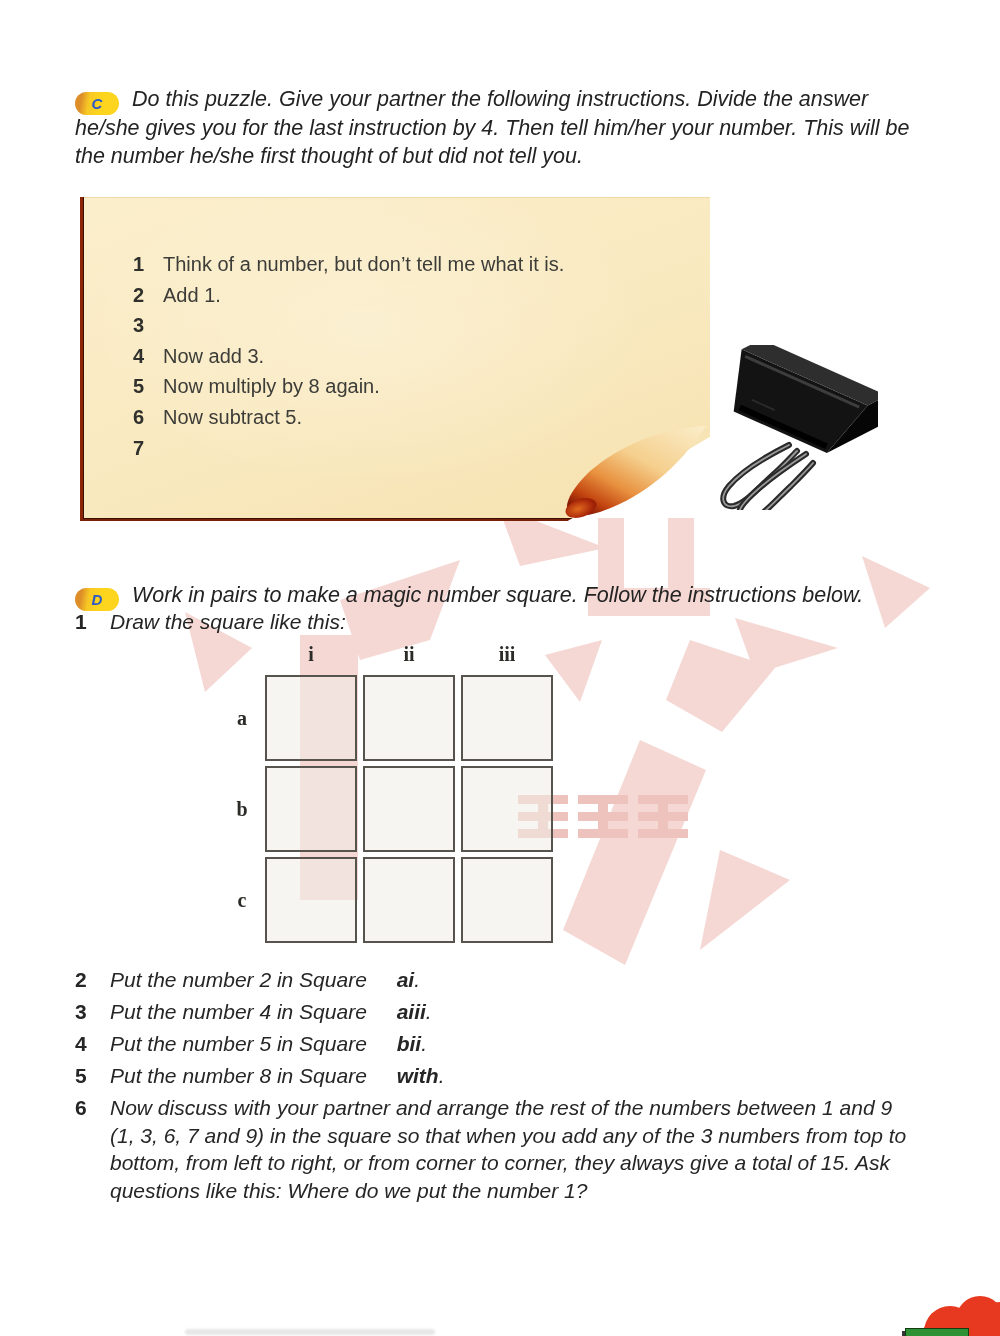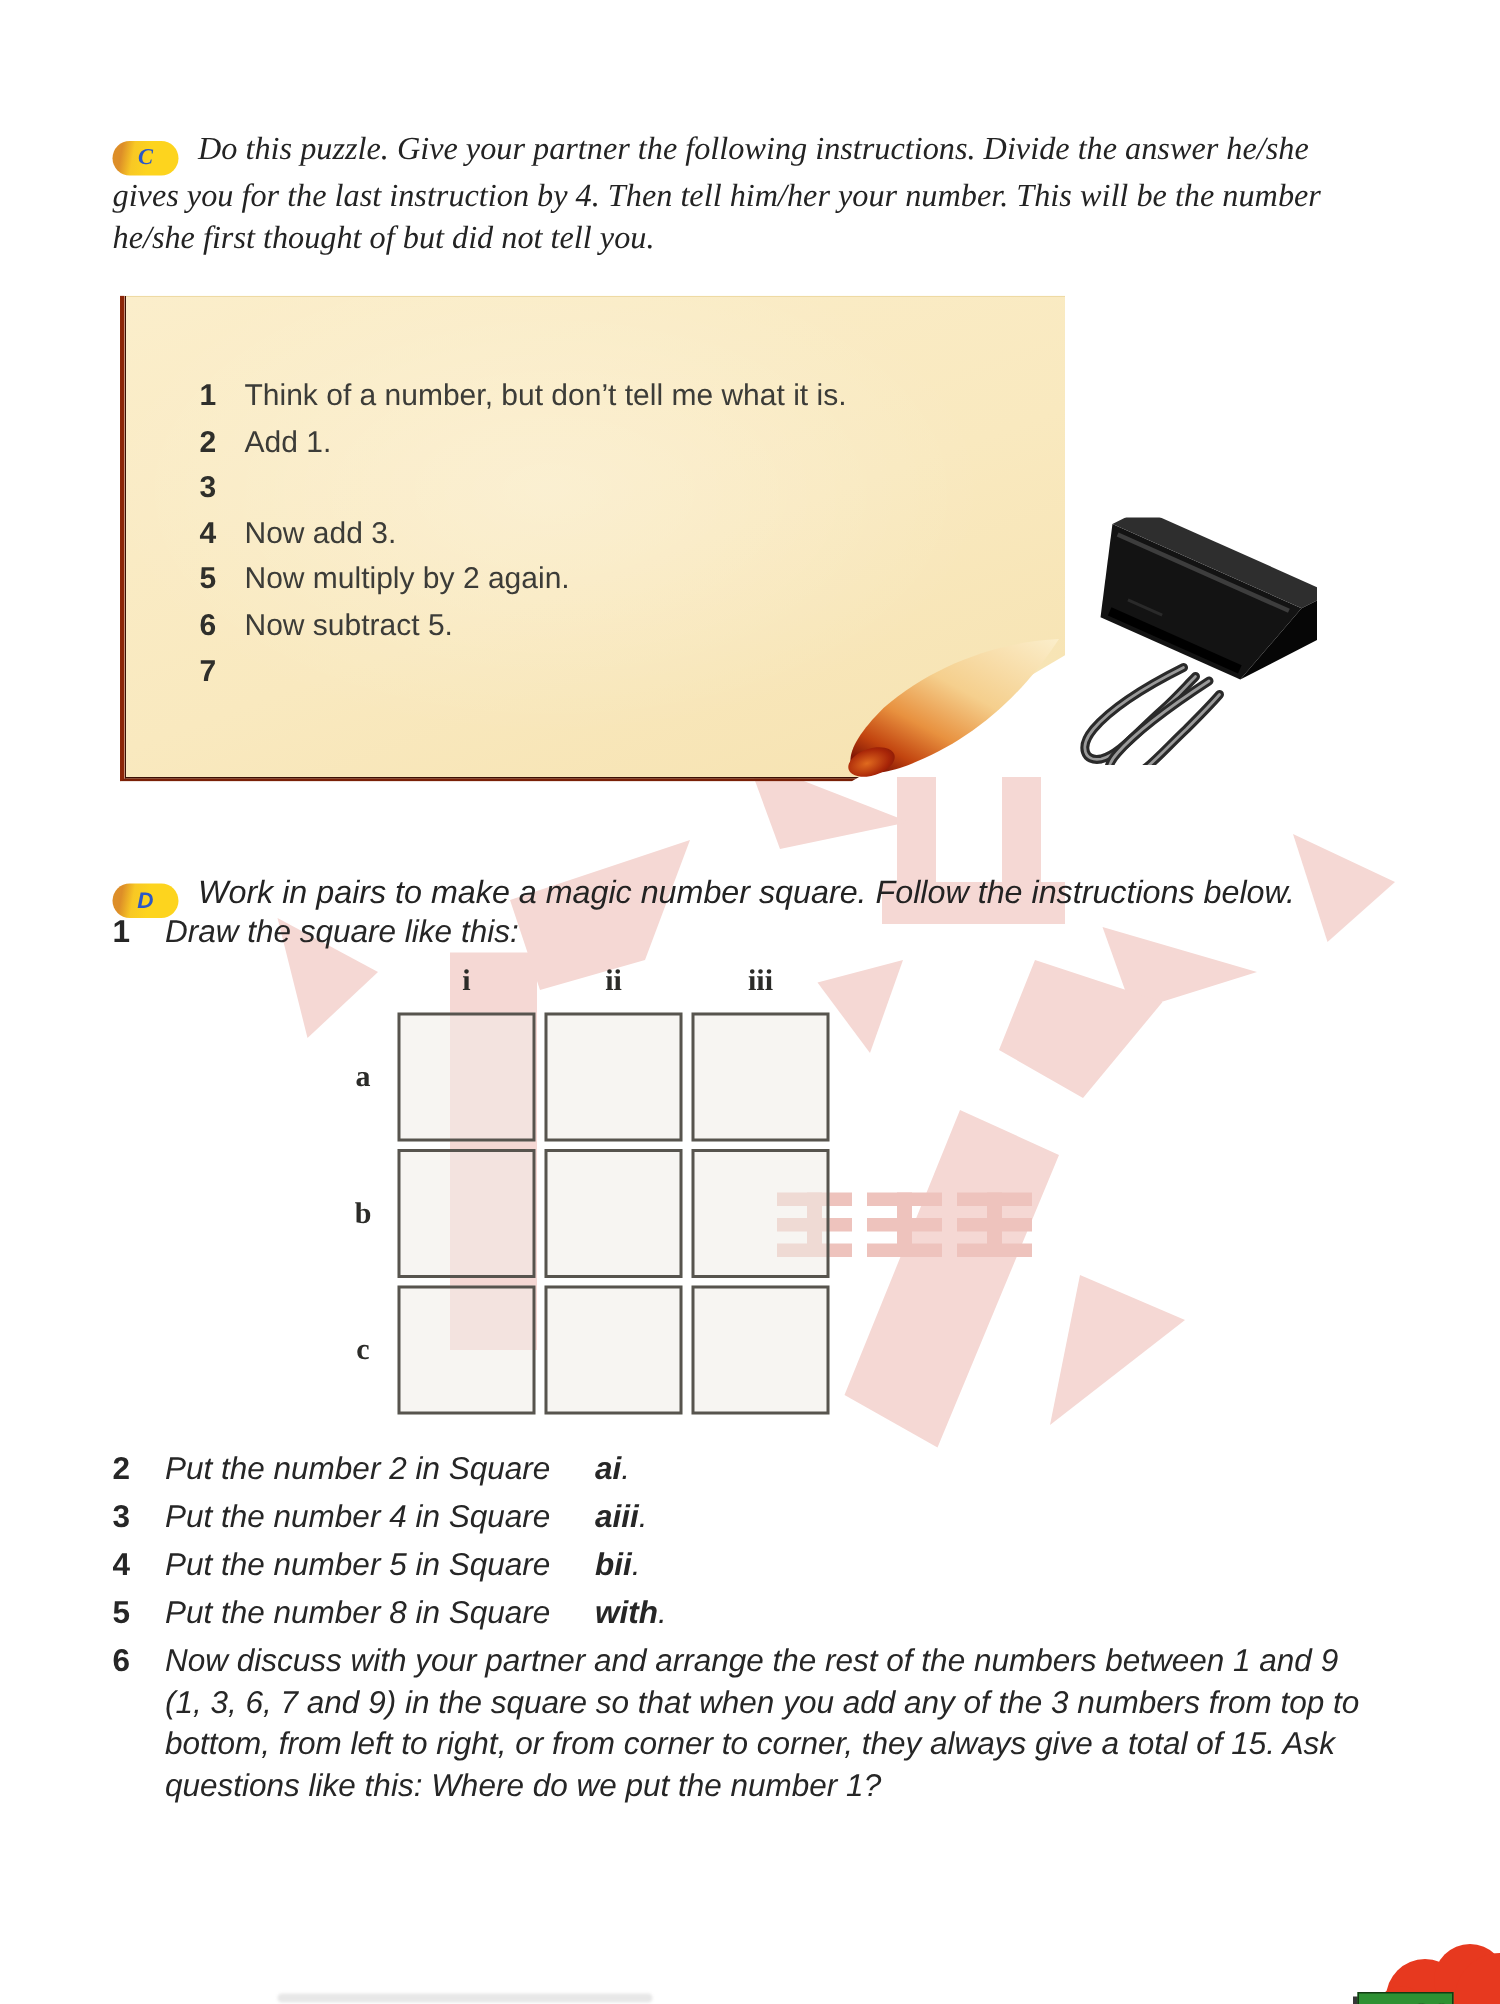--- a/index.html
+++ b/index.html
@@ -115,21 +115,21 @@
     <g>
       <rect x="638" y="795" width="50" height="9"></rect>
         <rect x="638" y="812" width="50" height="9"></rect>
       <rect x="658" y="795" width="10" height="42"></rect>
         <rect x="638" y="829" width="50" height="9"></rect>
     </g>
   </g>
 </svg>
 <span class="sr">慧贤达</span>
 
-<div class="abs sec-par" style="top:86px;font-family:Liberation Serif, serif;">
+<div class="abs sec-par" style="top:86px;">
   <span class="badge">C</span><span>Do this puzzle. Give your partner the following instructions. Divide the answer he/she gives you for the last instruction by 4. Then tell him/her your number. This will be the number he/she first thought of but did not tell you.</span>
 </div>
 
 <div id="paper" class="abs">
   <div id="note-list">
     <div class="note-item">
         <span class="num">1</span>
         <span>Think of a number, but don’t tell me what it is.</span>
       </div>
     <div class="note-item">
@@ -138,21 +138,21 @@
       </div>
     <div class="note-item">
         <span class="num">3</span>
       </div>
     <div class="note-item">
         <span class="num">4</span>
         <span>Now add 3.</span>
       </div>
     <div class="note-item">
         <span class="num">5</span>
-        <span>Now multiply by 2 again.</span>
+        <span>Now multiply by 8 again.</span>
       </div>
     <div class="note-item">
         <span class="num">6</span>
         <span>Now subtract 5.</span>
       </div>
     <div class="note-item">
         <span class="num">7</span>
       </div>
   </div>
 </div>

